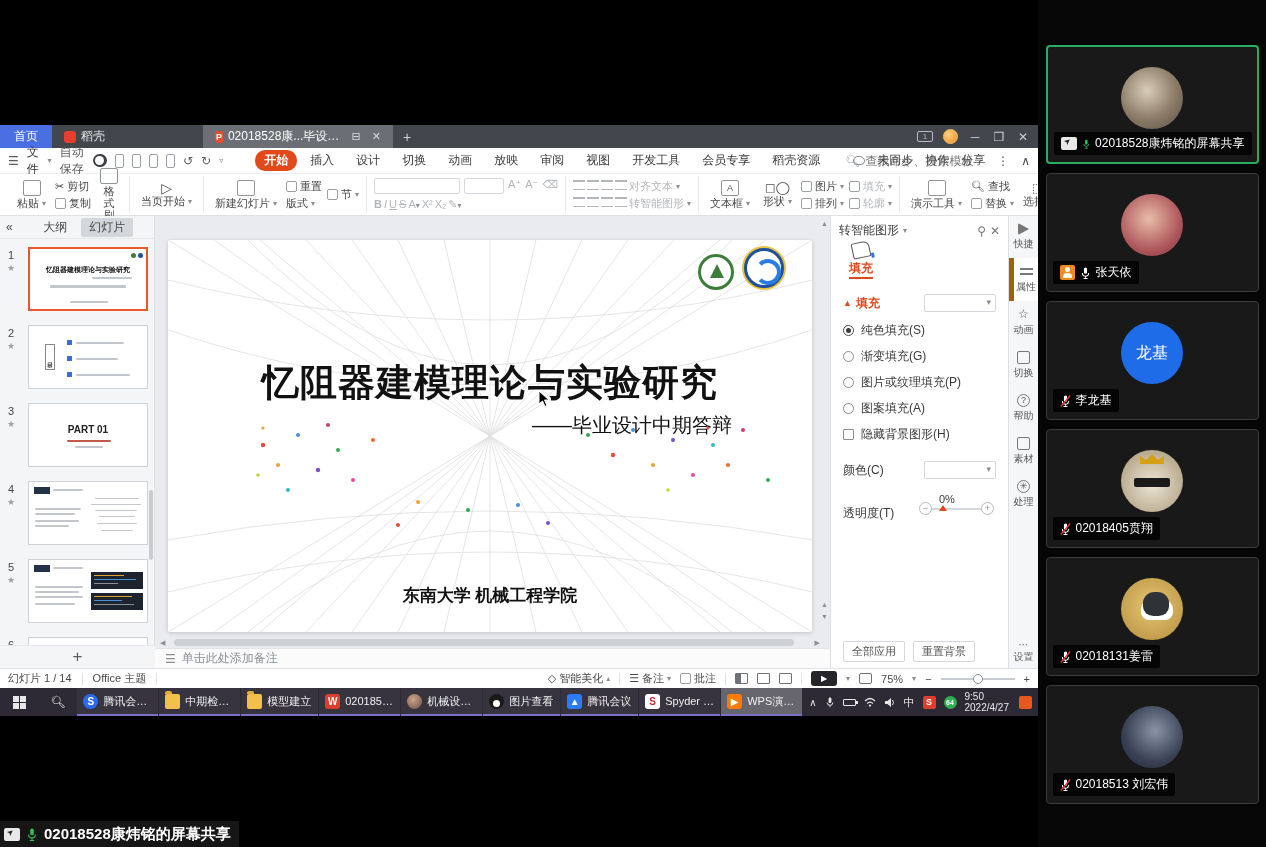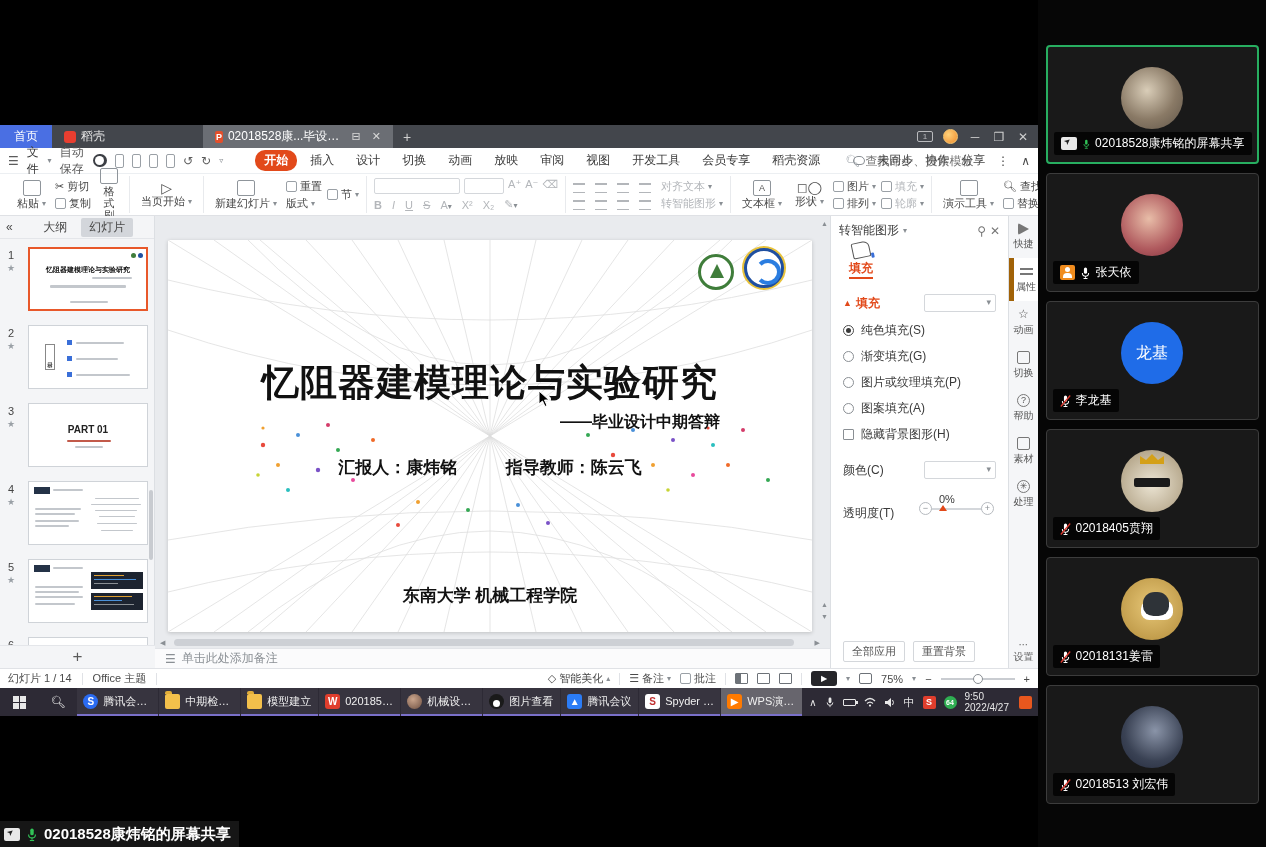--- a/index.html
+++ b/index.html
@@ -43,21 +43,21 @@
   .wps-toolbar { position:absolute; left:0; top:49px; width:100%; height:42px; background:#fff; border-bottom:1px solid #dfe1e5; display:flex; align-items:stretch; padding:2px 6px; font-size:11px; color:#474747; }
   .tgroup { display:flex; align-items:center; gap:5px; padding:0 7px; border-right:1px solid #e8eaed; }
   .bigbtn { display:flex; flex-direction:column; align-items:center; justify-content:center; gap:1px; padding:0 4px; line-height:12px; text-align:center; }
   .bigbtn .bic { width:18px; height:16px; border:1px solid #8f959b; border-radius:2px; position:relative; }
   .stack { display:flex; flex-direction:column; justify-content:center; gap:4px; }
   .smallbtn { display:flex; align-items:center; gap:3px; line-height:13px; white-space:nowrap; }
   .sic { display:inline-block; width:11px; height:11px; border:1px solid #9aa0a6; border-radius:2px; }
   .ddm { color:#8a8f94; font-size:8px; }
   .fontbox { width:86px; height:16px; border:1px solid #d4d7db; border-radius:2px; background:#fff; color:#b9b9b9; font-size:11px; padding:0 3px; }
   .sizebox { width:40px; height:16px; border:1px solid #d4d7db; border-radius:2px; }
-  .charbtns,.parbtns { display:flex; align-items:flex-end; gap:10px; color:#b3b6ba; font-size:11px; }
+  .charbtns,.parbtns { display:flex; align-items:flex-start; gap:2px; color:#b3b6ba; font-size:11px; }
   .charbtns b { font-weight:bold; }
   .pic { display:inline-block; width:12px; height:10px; border-top:2px solid #b3b6ba; border-bottom:1px solid #b3b6ba; position:relative; }
   .muted { color:#b3b6ba; }
 
   
   .wps-main { position:absolute; left:0; top:91px; width:100%; height:452px; background:#e9ebee; }
 
   
   .slide-panel { position:absolute; left:0; top:0; width:155px; height:452px; background:#f4f5f7; border-right:1px solid #dcdfe3; }
   .sp-header { height:23px; display:flex; align-items:center; font-size:12px; color:#4a4a4a; padding:0 6px; gap:8px; border-bottom:1px solid #e4e6ea; }
@@ -75,21 +75,21 @@
   .codeblock { position:absolute; background:#1d2430; }
   .codeline { position:absolute; height:1px; }
   .sp-scroll { position:absolute; right:1px; top:250px; width:4px; height:70px; background:#c8cbd0; border-radius:2px; }
   .sp-add { position:absolute; left:0; bottom:0; width:155px; height:23px; display:flex; align-items:center; justify-content:center; font-size:17px; color:#5a5a5a; background:#f4f5f7; border-top:1px solid #e4e6ea; }
 
   
   .canvas { position:absolute; left:155px; top:0; width:675px; height:432px; background:#e9ebee; }
   .slide { position:absolute; left:13px; top:24px; width:644px; height:392px; background:#fff; box-shadow:0 1px 4px rgba(0,0,0,.18); overflow:hidden; }
   .slide svg.pattern { position:absolute; left:0; top:0; }
   .slide-title { position:absolute; left:0; top:118px; width:100%; text-align:center; font-size:37px; font-weight:bold; color:#111; letter-spacing:1px; }
-  .slide-sub { position:absolute; right:92px; top:172px; font-size:16px; font-weight:bold; color:#111; }
+  .slide-sub { position:absolute; right:80px; top:172px; font-size:20px; font-weight:normal; color:#111; }
   .slide-presenter { position:absolute; left:0; top:216px; width:100%; text-align:center; font-size:17px; font-weight:bold; color:#111; }
   .slide-presenter span { margin:0 22px; }
   .slide-org { position:absolute; left:0; top:344px; width:100%; text-align:center; font-size:17px; font-weight:bold; color:#111; }
   .logo { position:absolute; border-radius:50%; }
   .logo.seu { left:530px; top:14px; width:36px; height:36px; background:#fff; border:3px solid #3f7d3a; }
   .logo.seu::after { content:""; position:absolute; left:9px; top:7px; border-left:7px solid transparent; border-right:7px solid transparent; border-bottom:14px solid #3f7d3a; }
   .logo.college { left:576px; top:8px; width:40px; height:40px; background:#fff; border:3px solid #1f4fa0; box-shadow:0 0 0 2px #e8c23a; }
   .logo.college::after { content:""; position:absolute; left:8px; top:8px; width:18px; height:18px; border-radius:50%; border:4px solid #2a7de0; border-left-color:transparent; }
   .cursor { position:absolute; left:370px; top:150px; }
   .v-scroll { position:absolute; right:2px; top:0; width:7px; height:432px; }
@@ -606,24 +606,20 @@
               <circle cx="380" cy="283" r="2" fill="#7a52c7"></circle>
                 <circle cx="600" cy="240" r="2" fill="#35a854"></circle>
               <circle cx="95" cy="188" r="1.6" fill="#f0a030"></circle>
                 <circle cx="540" cy="188" r="1.6" fill="#e84a3c"></circle>
             </g>
           </svg>
           <span class="logo seu"></span>
           <span class="logo college"></span>
           <div class="slide-title">忆阻器建模理论与实验研究</div>
           <div class="slide-sub">——毕业设计中期答辩</div>
-          <div class="slide-presenter">
-            <span>汇报人：康炜铭</span>
-            <span>指导教师：陈云飞</span>
-          </div>
           <div class="slide-org">东南大学 机械工程学院</div>
           <svg class="cursor" width="13" height="18" viewBox="0 0 13 18">
             <path d="M1,1 L1,14 L4.5,11 L7,16.5 L9,15.5 L6.5,10 L11,10 Z" fill="#000" stroke="#fff" stroke-width="1"></path>
           </svg>
         </div>
         <div class="v-scroll">
           <span class="arr" style="top:4px;">▲</span>
           <span class="arr" style="bottom:40px;">▲</span>
           <span class="arr" style="bottom:28px;">▼</span>
         </div>

